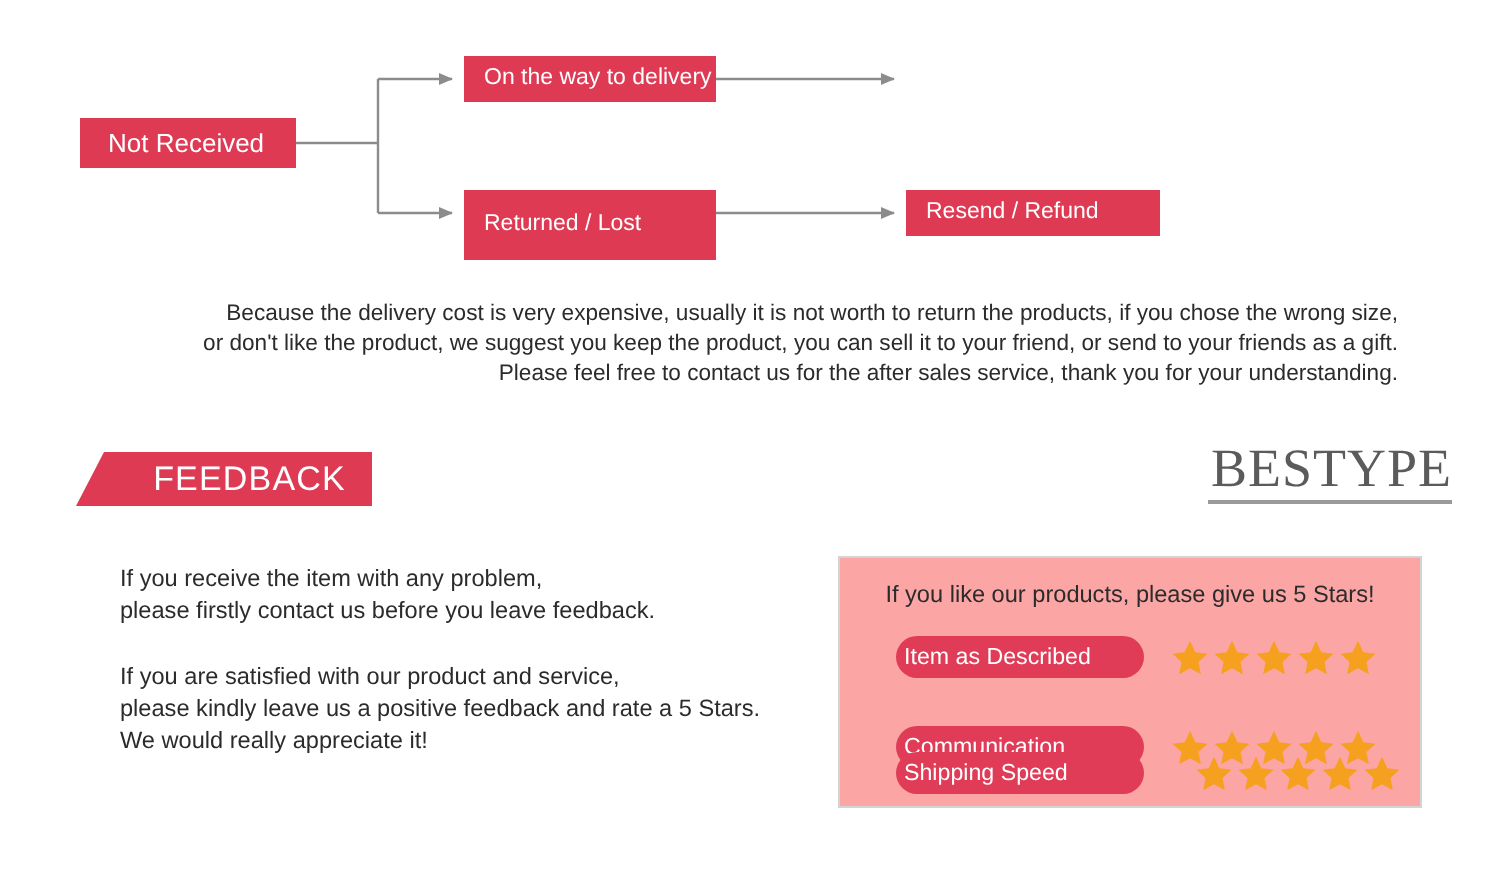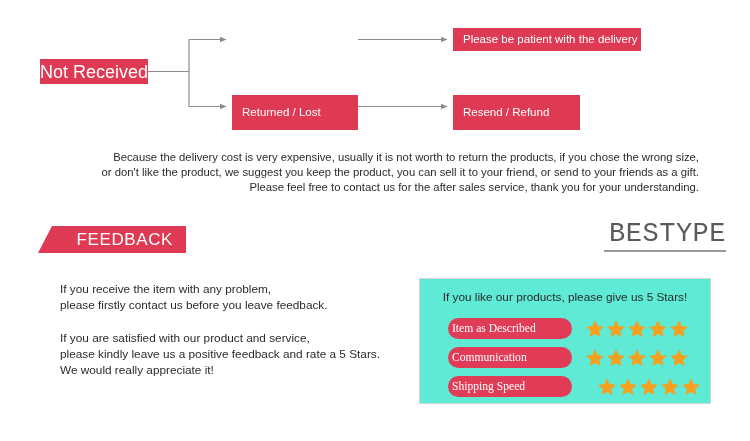--- a/index.html
+++ b/index.html
@@ -47,22 +47,22 @@
     display: flex;
     align-items: center;
     box-sizing: border-box;
     white-space: nowrap;
   }
   .node.start {
     left: 40px;
     top: 59px;
     width: 108px;
     height: 25px;
-    font-size: 18px;
-    padding-left: 0;
+    font-size: 13px;
+    padding-left: 14px;
   }
   .node.n-onway {
     left: 232px;
     top: 28px;
     width: 126px;
     height: 23px;
     padding-left: 10px;
   }
   .node.n-patient {
     left: 453px;
@@ -75,21 +75,21 @@
     left: 232px;
     top: 95px;
     width: 126px;
     height: 35px;
     padding-left: 10px;
   }
   .node.n-resend {
     left: 453px;
     top: 95px;
     width: 127px;
-    height: 35px;
+    height: 23px;
     padding-left: 10px;
   }
 
   
   .policy {
     position: absolute;
     left: 59px;
     top: 150px;
     width: 640px;
     font-size: 11.3px;
@@ -119,21 +119,21 @@
     clip-path: polygon(14px 0, 100% 0, 100% 100%, 0 100%);
   }
 
   .logo {
     position: absolute;
     right: 24px;
     top: 221px;
     text-align: right;
   }
   .logo-text {
-    font-family: Liberation Mono, monospace;
+    font-family: Liberation Serif, serif;
     font-size: 27px;
     letter-spacing: 0.5px;
     color: #5b5b5b;
     line-height: 1;
     display: block;
   }
   .logo-rule {
     display: block;
     height: 2px;
     background: #9a9a9a;
@@ -157,56 +157,55 @@
 
   
   .panel {
     position: absolute;
     left: 419px;
     top: 278px;
     width: 292px;
     height: 126px;
     border: 1px solid #d4d4d4;
     box-sizing: border-box;
-    background: #5eead4;
+    background: #fca5a5;
   }
   .panel-title {
     position: absolute;
     left: 0;
     top: 11px;
     width: 100%;
     text-align: center;
     font-size: 11.8px;
     color: #2b2b2b;
     white-space: nowrap;
   }
   .rating-row {
     position: absolute;
     left: 28px;
     display: flex;
     align-items: center;
     gap: 13px;
   }
   .rating-row.r0 { top: 39px; }
-  .rating-row.r1 { top: 68px; }
+  .rating-row.r1 { top: 84px; }
   .rating-row.r2 { top: 97px; gap: 25px; }
 
   .pill {
     width: 124px;
     height: 21px;
     border-radius: 11px;
     background: #E03C58;
     color: #ffffff;
     font-size: 11.6px;
     display: flex;
     align-items: center;
     padding-left: 4px;
     box-sizing: border-box;
     white-space: nowrap;
-    font-family: Liberation Serif, serif;
   }
   .stars {
     display: flex;
     gap: 1px;
     line-height: 1;
   }
   .star {
     display: block;
     width: 20px;
     height: 20px;
@@ -234,22 +233,22 @@
 
       <path d="M189,106.5 L226,106.5" stroke="#8c8c8c" stroke-width="1.2" fill="none" marker-end="url(#arrowhead)"></path>
 
       <path d="M358,39.5 L447,39.5" stroke="#8c8c8c" stroke-width="1.2" fill="none" marker-end="url(#arrowhead)"></path>
 
       <path d="M358,106.5 L447,106.5" stroke="#8c8c8c" stroke-width="1.2" fill="none" marker-end="url(#arrowhead)"></path>
     </svg>
 
     <div class="node start">Not Received</div>
 
-
-    <div class="node n-patient">Please be patient with the delivery</div>
+    <div class="node n-onway">On the way to delivery</div>
+
 
     <div class="node n-returned">Returned / Lost</div>
 
     <div class="node n-resend">Resend / Refund</div>
   </div>
 
   <div class="policy">
     <div>Because the delivery cost is very expensive, usually it is not worth to return the products, if you chose the wrong size,</div>
     <div>or don't like the product, we suggest you keep the product, you can sell it to your friend, or send to your friends as a gift.</div>
     <div>Please feel free to contact us for the after sales service, thank you for your understanding.</div>

